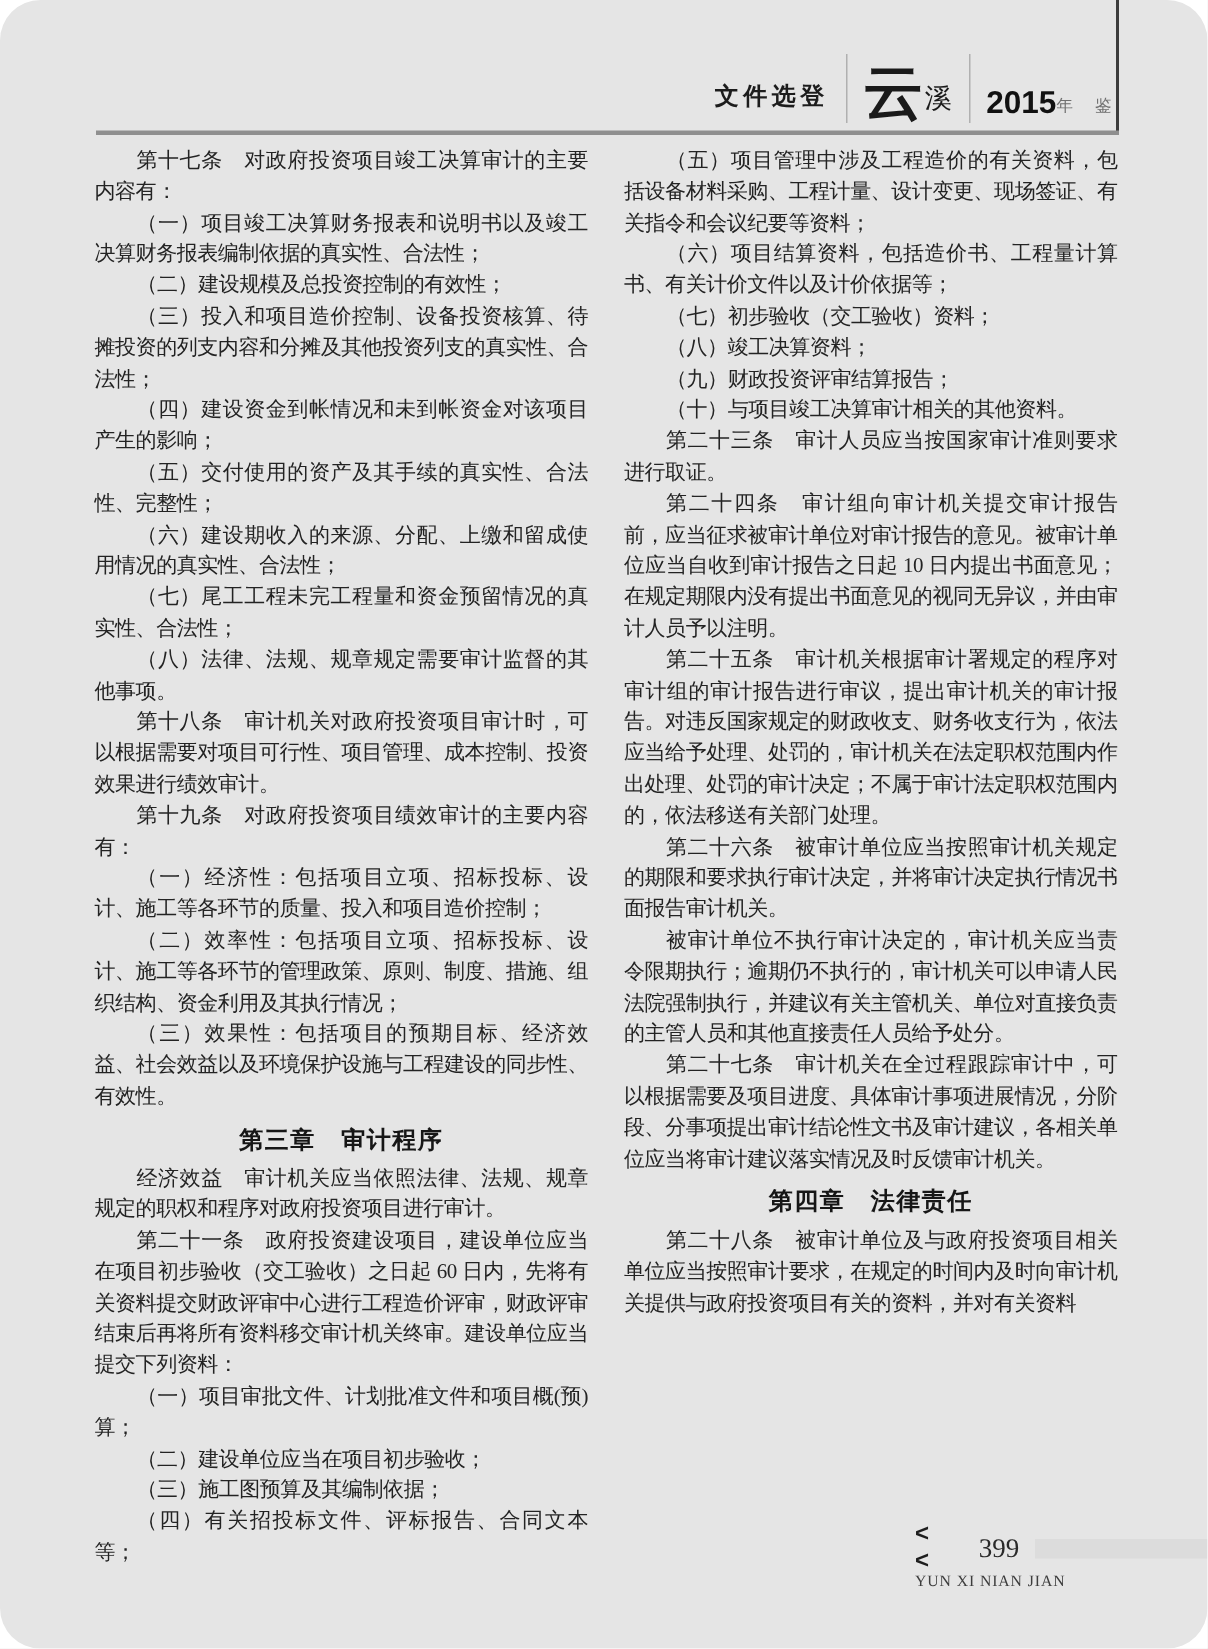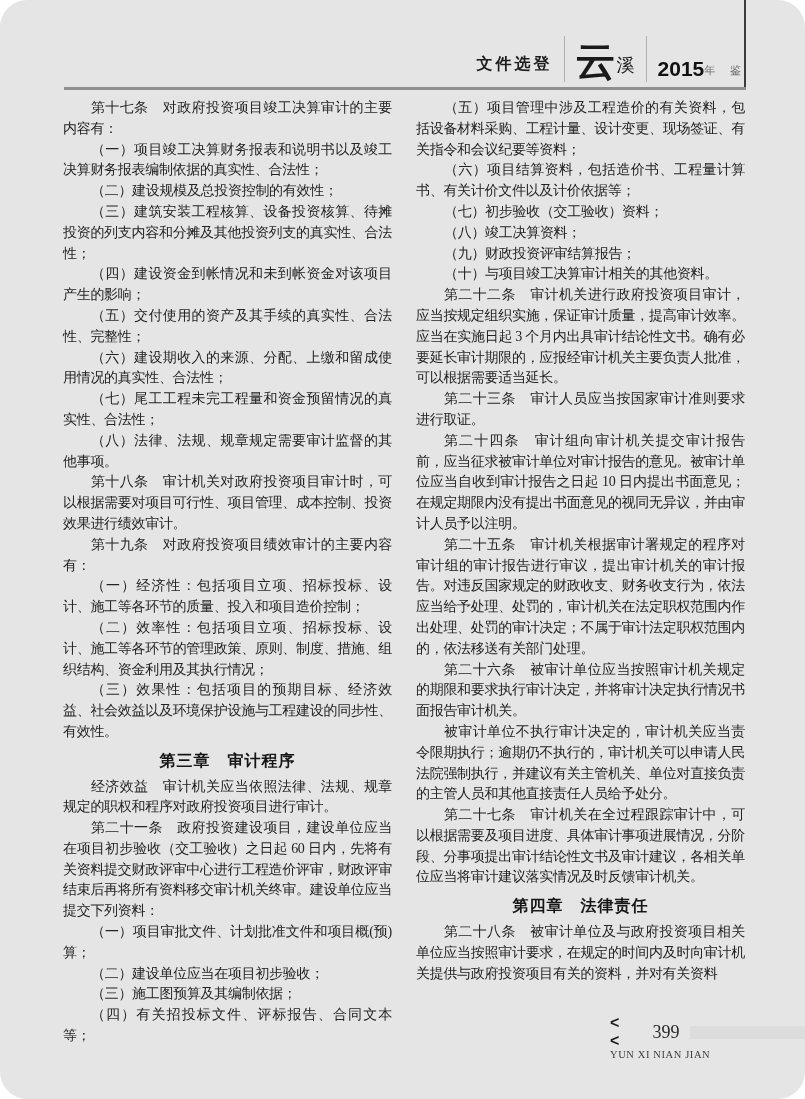--- a/index.html
+++ b/index.html
@@ -85,21 +85,21 @@
     </span>
   </div>
   <div class="header-endline"></div>
   <div class="hrule"></div>
 
   <div class="col col-left">
 
   <p class="para">第十七条　对政府投资项目竣工决算审计的主要内容有：</p>
       <p class="para">（一）项目竣工决算财务报表和说明书以及竣工决算财务报表编制依据的真实性、合法性；</p>
       <p class="para">（二）建设规模及总投资控制的有效性；</p>
-      <p class="para">（三）建筑安装工程核算、设备投资核算、待摊投资的列支内容和分摊及其他投资列支的真实性、合法性；</p>
+      <p class="para">（三）投入和项目造价控制、设备投资核算、待摊投资的列支内容和分摊及其他投资列支的真实性、合法性；</p>
       <p class="para">（四）建设资金到帐情况和未到帐资金对该项目产生的影响；</p>
       <p class="para">（五）交付使用的资产及其手续的真实性、合法性、完整性；</p>
       <p class="para">（六）建设期收入的来源、分配、上缴和留成使用情况的真实性、合法性；</p>
       <p class="para">（七）尾工工程未完工程量和资金预留情况的真实性、合法性；</p>
       <p class="para">（八）法律、法规、规章规定需要审计监督的其他事项。</p>
       <p class="para">第十八条　审计机关对政府投资项目审计时，可以根据需要对项目可行性、项目管理、成本控制、投资效果进行绩效审计。</p>
       <p class="para">第十九条　对政府投资项目绩效审计的主要内容有：</p>
       <p class="para">（一）经济性：包括项目立项、招标投标、设计、施工等各环节的质量、投入和项目造价控制；</p>
       <p class="para">（二）效率性：包括项目立项、招标投标、设计、施工等各环节的管理政策、原则、制度、措施、组织结构、资金利用及其执行情况；</p>
       <p class="para">（三）效果性：包括项目的预期目标、经济效益、社会效益以及环境保护设施与工程建设的同步性、有效性。</p>
@@ -113,21 +113,20 @@
     </div>
 
   <div class="col col-right">
 
   <p class="para">（五）项目管理中涉及工程造价的有关资料，包括设备材料采购、工程计量、设计变更、现场签证、有关指令和会议纪要等资料；</p>
       <p class="para">（六）项目结算资料，包括造价书、工程量计算书、有关计价文件以及计价依据等；</p>
       <p class="para">（七）初步验收（交工验收）资料；</p>
       <p class="para">（八）竣工决算资料；</p>
       <p class="para">（九）财政投资评审结算报告；</p>
       <p class="para">（十）与项目竣工决算审计相关的其他资料。</p>
-      <p class="para">第二十二条　审计机关进行政府投资项目审计，应当按规定组织实施，保证审计质量，提高审计效率。应当在实施日起 3 个月内出具审计结论性文书。确有必要延长审计期限的，应报经审计机关主要负责人批准，可以根据需要适当延长。</p>
       <p class="para">第二十三条　审计人员应当按国家审计准则要求进行取证。</p>
       <p class="para">第二十四条　审计组向审计机关提交审计报告前，应当征求被审计单位对审计报告的意见。被审计单位应当自收到审计报告之日起 10 日内提出书面意见；在规定期限内没有提出书面意见的视同无异议，并由审计人员予以注明。</p>
       <p class="para">第二十五条　审计机关根据审计署规定的程序对审计组的审计报告进行审议，提出审计机关的审计报告。对违反国家规定的财政收支、财务收支行为，依法应当给予处理、处罚的，审计机关在法定职权范围内作出处理、处罚的审计决定；不属于审计法定职权范围内的，依法移送有关部门处理。</p>
       <p class="para">第二十六条　被审计单位应当按照审计机关规定的期限和要求执行审计决定，并将审计决定执行情况书面报告审计机关。</p>
       <p class="para">被审计单位不执行审计决定的，审计机关应当责令限期执行；逾期仍不执行的，审计机关可以申请人民法院强制执行，并建议有关主管机关、单位对直接负责的主管人员和其他直接责任人员给予处分。</p>
       <p class="para">第二十七条　审计机关在全过程跟踪审计中，可以根据需要及项目进度、具体审计事项进展情况，分阶段、分事项提出审计结论性文书及审计建议，各相关单位应当将审计建议落实情况及时反馈审计机关。</p>
       <p class="chapter-heading">第四章　法律责任</p>
       <p class="para">第二十八条　被审计单位及与政府投资项目相关单位应当按照审计要求，在规定的时间内及时向审计机关提供与政府投资项目有关的资料，并对有关资料</p>
     </div>
 

